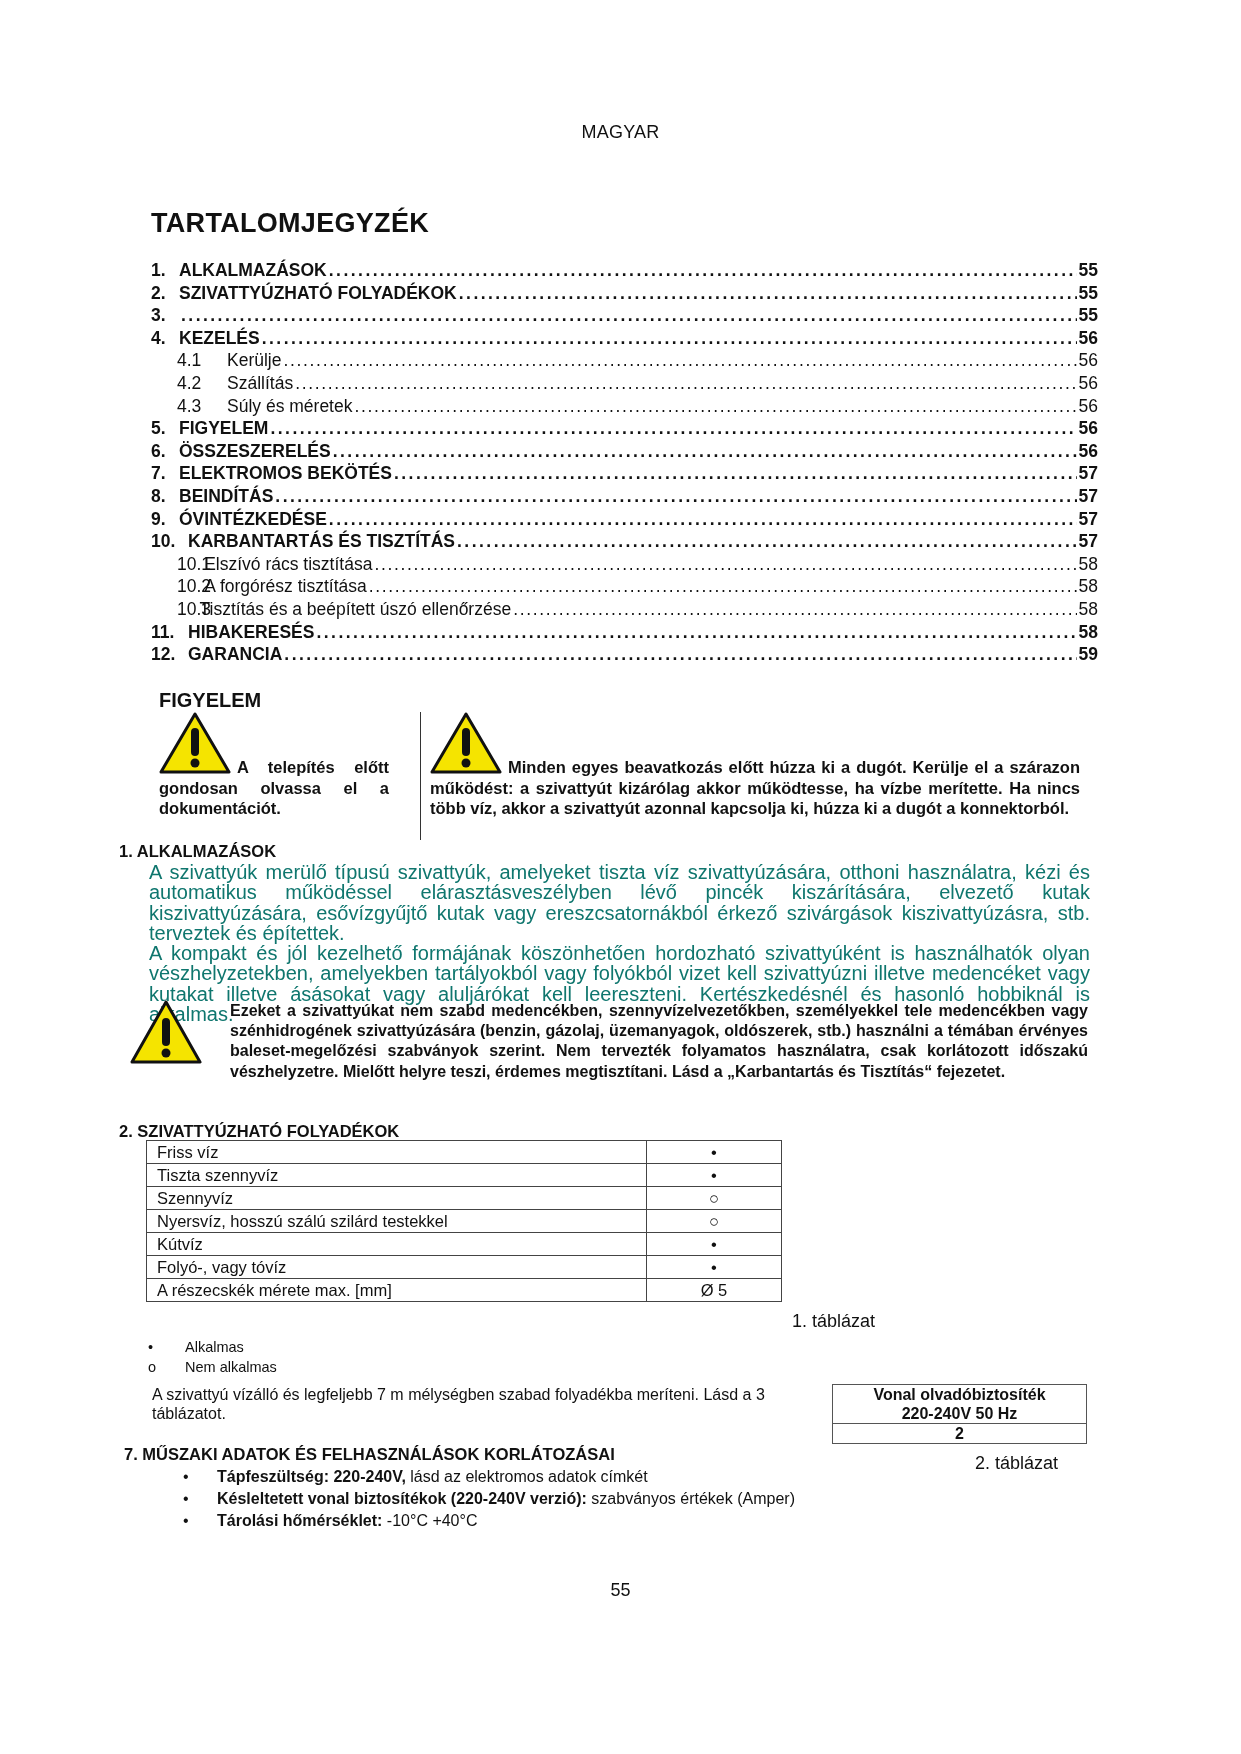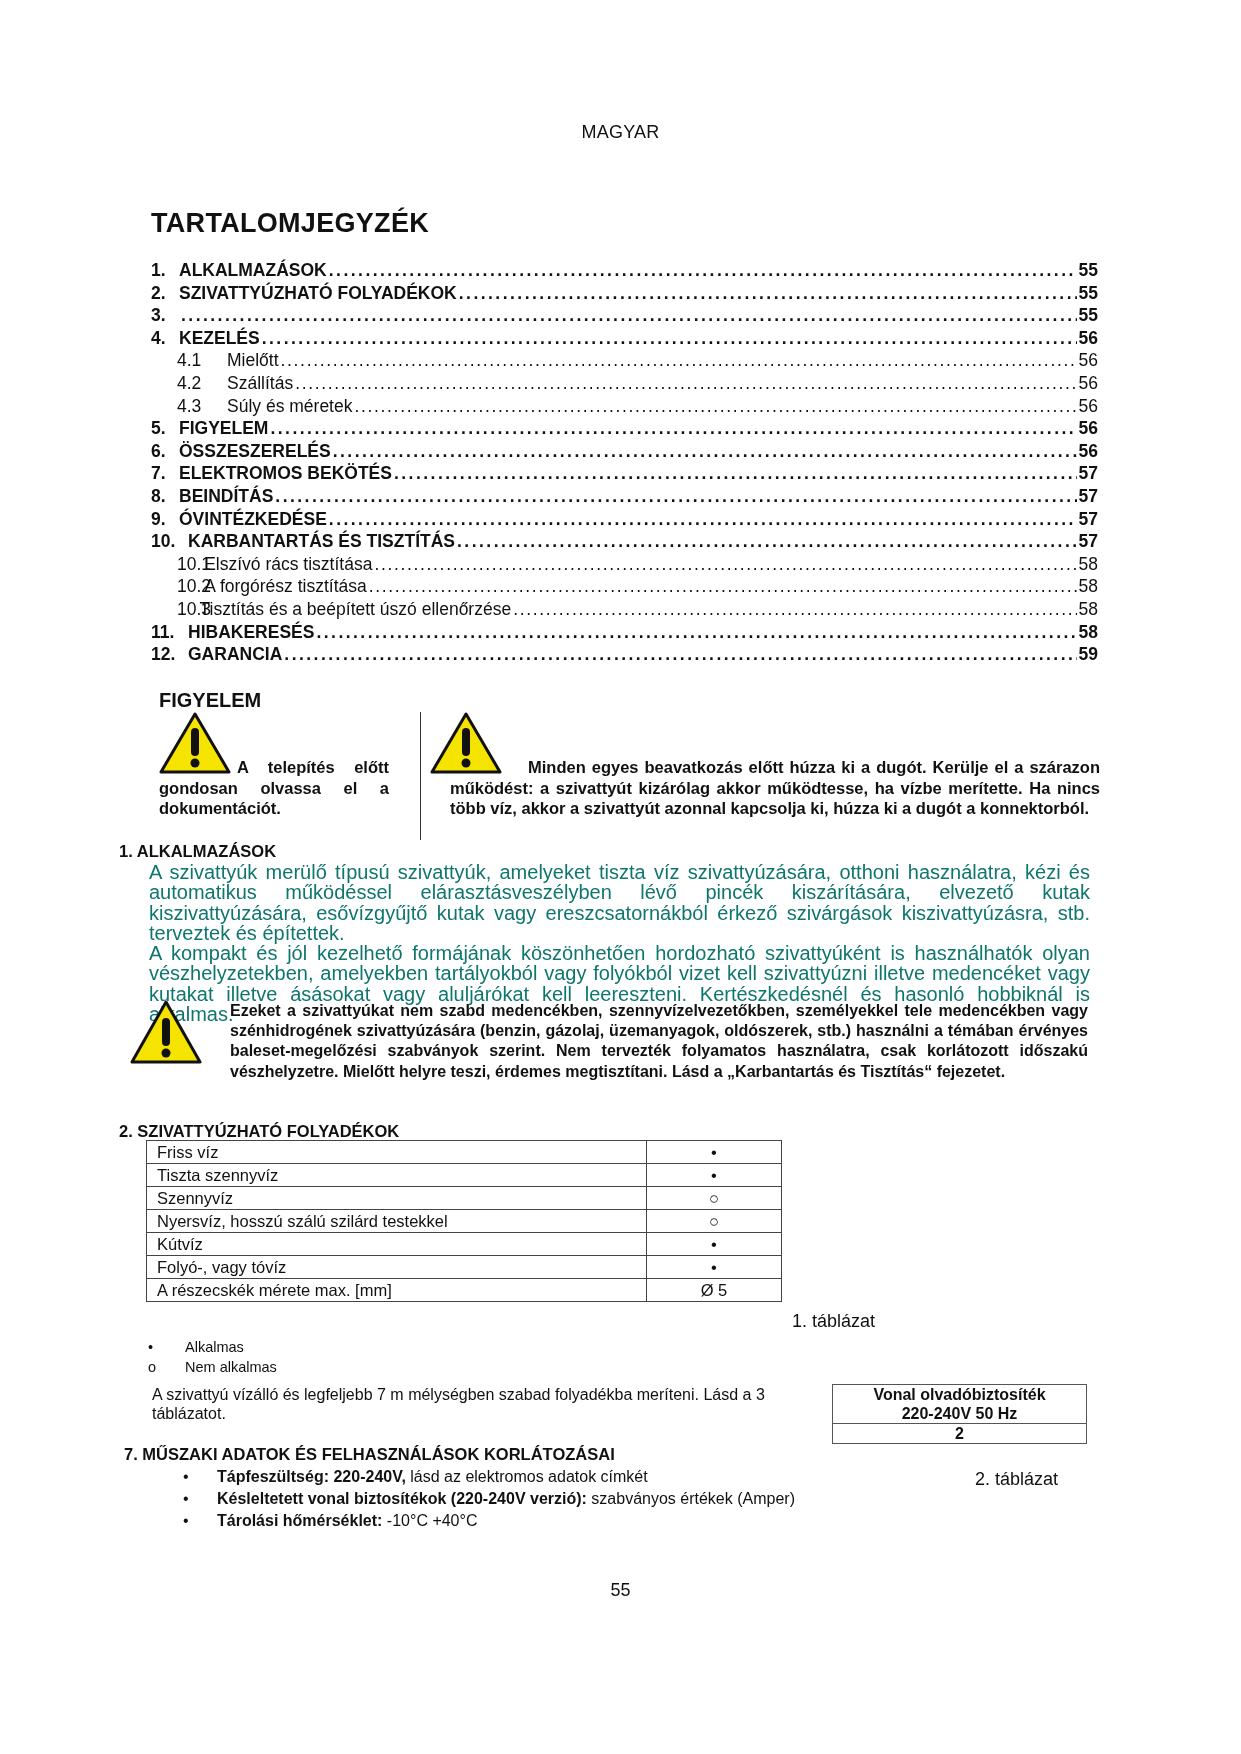--- a/index.html
+++ b/index.html
@@ -23,21 +23,21 @@
   .toc-page { flex: 0 0 auto; }
 
   .figyelem-title { left: 159px; top: 689px; font-size: 20px; font-weight: bold; }
   .warn { width: 72px; height: 62px; }
   .warn svg { width: 100%; height: 100%; display: block; }
   .w1-icon { left: 159px; top: 712px; }
   .w1-text { left: 159px; top: 757px; width: 230px; font-size: 16.5px; font-weight: bold; line-height: 20.5px; text-align: justify; }
   .w1-text .indent { display: inline-block; width: 78px; }
   .vdivider { left: 420px; top: 712px; width: 1px; height: 128px; background: #333; }
   .w2-icon { left: 430px; top: 712px; }
-  .w2-text { left: 450px; top: 757px; width: 650px; font-size: 16.5px; font-weight: bold; line-height: 20.5px; text-align: justify; }
+  .w2-text { left: 430px; top: 757px; width: 650px; font-size: 16.5px; font-weight: bold; line-height: 20.5px; text-align: justify; }
   .w2-text .indent { display: inline-block; width: 78px; }
 
   .sec-head { font-size: 16.5px; font-weight: bold; }
   .s1-head { left: 119px; top: 842px; }
   .s1-body { left: 149px; top: 862px; width: 941px; font-size: 20px; line-height: 20.3px; text-align: justify; color: #0f766e; }
   .s1-body p { margin: 0; }
 
   .w3-icon { left: 130px; top: 1000px; width: 72px; height: 64px; }
   .w3-text { left: 230px; top: 1001px; width: 858px; font-size: 16px; font-weight: bold; line-height: 20.2px; text-align: justify; }
 
@@ -48,21 +48,21 @@
   .fluids td.c2 { width: 134px; text-align: center; padding: 0; }
   .table1-caption { left: 792px; top: 1311px; font-size: 18px; }
   .legend { left: 148px; top: 1337px; font-size: 14.5px; line-height: 20px; }
   .legend-row { display: flex; }
   .legend-sym { width: 37px; }
 
   .s2-note { left: 152px; top: 1385px; width: 668px; font-size: 16px; line-height: 19px; }
 
   .fuse-table { left: 832px; top: 1384px; border-collapse: collapse; font-size: 16px; font-weight: bold; text-align: center; }
   .fuse-table td { border: 1.5px solid #555; width: 253px; padding: 0; line-height: 19px; }
-  .table2-caption { left: 975px; top: 1453px; font-size: 18px; margin-top: 16px; }
+  .table2-caption { left: 975px; top: 1453px; font-size: 18px; }
 
   .s3-head { left: 124px; top: 1445px; }
   .s3-list { left: 183px; top: 1466px; font-size: 16px; line-height: 22px; }
   .s3-item { display: flex; }
   .s3-bullet { width: 34px; }
   .s3-item b { font-weight: bold; }
 
   .page-num { left: 0; width: 1241px; top: 1580px; text-align: center; font-size: 18px; }
 </style>
 </head>
@@ -91,21 +91,21 @@
       <span class="toc-page">55</span>
     </div>
   <div class="toc-row lvl1">
       <span class="toc-num">4.</span>
       <span class="toc-label">KEZELÉS</span>
       <span class="toc-dots"></span>
       <span class="toc-page">56</span>
     </div>
   <div class="toc-row lvl2 tab">
       <span class="toc-num">4.1</span>
-      <span class="toc-label">Mielőtt</span>
+      <span class="toc-label">Kerülje</span>
       <span class="toc-dots"></span>
       <span class="toc-page">56</span>
     </div>
   <div class="toc-row lvl2 tab">
       <span class="toc-num">4.2</span>
       <span class="toc-label">Szállítás</span>
       <span class="toc-dots"></span>
       <span class="toc-page">56</span>
     </div>
   <div class="toc-row lvl2 tab">

